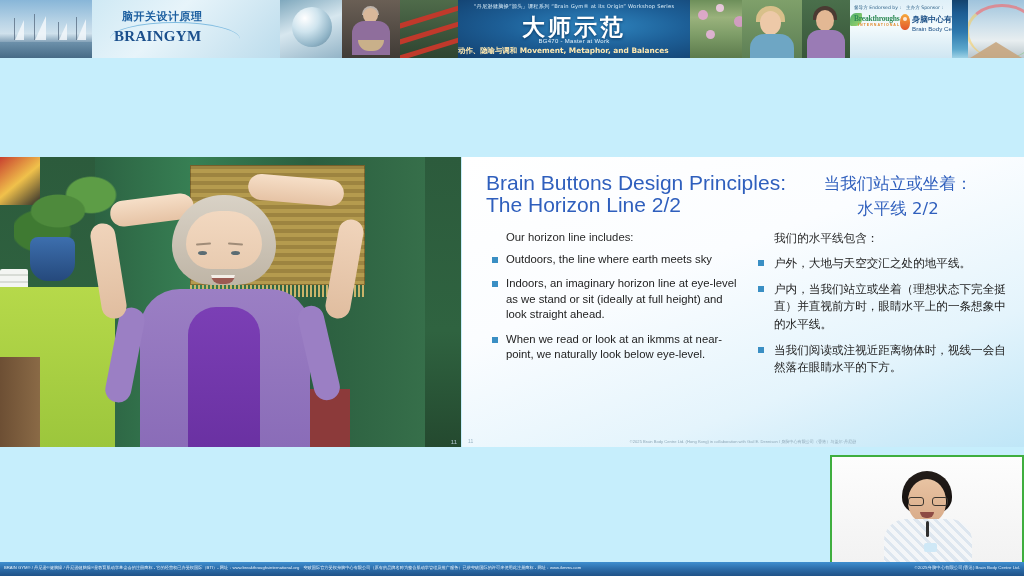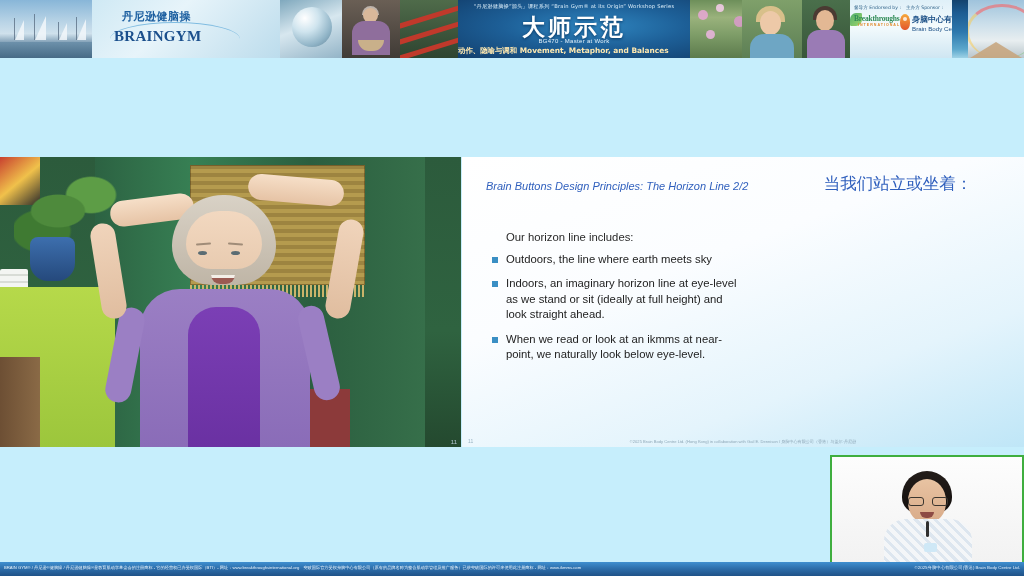--- a/index.html
+++ b/index.html
@@ -124,22 +124,22 @@
     background:linear-gradient(180deg,#7b3fb5,#6a31a2);}
   .mv-arm{position:absolute;background:#9b7fc4;}
   .mv-fore{position:absolute;background:linear-gradient(180deg,#f0d4bb,#e0bd9f);}
   .mv-hand{position:absolute;height:26px;border-radius:14px;background:linear-gradient(180deg,#f6dfc8,#e6c3a5);}
   .mv-chair{position:absolute;left:292px;top:232px;width:58px;height:58px;background:#8c3a3a;border-radius:10px 0 0 0;}
   .mv-num{position:absolute;right:4px;bottom:2px;font-size:6px;color:#b6c9d6;}
 
   
   .slide{position:absolute;left:462px;top:157px;width:562px;height:290px;overflow:hidden;
     background:linear-gradient(160deg,#ffffff 0%,#fbfdff 38%,#e4f4fc 72%,#bfe6f7 100%);}
-  .sl-title-en{position:absolute;left:24px;top:15px;width:300px;font-size:11px;line-height:28px;
-    color:#2f5fbd;font-weight:400;font-style:italic;}
+  .sl-title-en{position:absolute;left:24px;top:15px;width:300px;font-size:21px;line-height:22px;
+    color:#2f5fbd;font-weight:400;}
   .sl-title-cn{position:absolute;left:318px;top:14px;width:236px;text-align:center;font-size:16.5px;
     line-height:25px;color:#2f5fbd;font-family:"DejaVu Sans",sans-serif;}
   .sl-col{position:absolute;top:74px;}
   .sl-col.en{left:30px;width:250px;}
   .sl-col.cn{left:296px;width:252px;}
   .sl-lead{font-size:11.3px;color:#2a2a2a;margin:0 0 9px 14px;}
   .sl-lead.cn{font-size:11.6px;font-family:"DejaVu Sans",sans-serif;margin-left:16px;}
   .sl-item{position:relative;padding-left:14px;margin-bottom:9px;font-size:11.3px;line-height:15.4px;color:#222;}
   .sl-item.cn{font-size:11.6px;line-height:17.2px;padding-left:16px;font-family:"DejaVu Sans",sans-serif;}
   .sl-bullet{position:absolute;left:0;top:5px;width:6px;height:6px;background:#3a8fc4;}
@@ -185,21 +185,21 @@
       <div class="harbor-sail" style="left:35px;border-width:0 0 24px 11px;"></div>
       <div class="harbor-mast" style="left:58px;height:18px;"></div>
       <div class="harbor-sail" style="left:59px;border-width:0 0 17px 8px;"></div>
       <div class="harbor-mast" style="left:76px;height:23px;"></div>
       <div class="harbor-sail" style="left:77px;border-width:0 0 21px 9px;"></div>
       <div class="harbor-water"></div>
     </div>
 
     <div class="bseg b-logo">
       <div class="logo-swoop"></div>
-      <div class="logo-cn"><span>丹尼逊健脑操</span></div>
+      <div class="logo-cn"><span>脑开关设计原理</span></div>
       <div class="logo-en"><span>BRAINGYM</span></div>
     </div>
 
     <div class="bseg b-orb">
         <div class="orb"></div>
       </div>
 
     <div class="bseg b-p1">
       <div class="p1-hair"></div>
         <div class="p1-head"></div>
@@ -290,38 +290,54 @@
     <div class="mv-eye" style="left:198px;top:94px;"></div>
     <div class="mv-eye" style="left:231px;top:94px;"></div>
     <div class="mv-mouth"></div>
     <div class="mv-num">11</div>
   </div>
 
   <div class="slide">
     <div class="sl-title-en">Brain Buttons Design Principles: The Horizon Line 2/2</div>
     <div class="sl-title-cn">
       <div>当我们站立或坐着：</div>
+      <div>水平线 2/2</div>
     </div>
 
     <div class="sl-col en">
       <div class="sl-lead">Our horizon line includes:</div>
       <div class="sl-item">
         <span class="sl-bullet"></span>
         <span>Outdoors, the line where earth meets sky</span>
       </div>
       <div class="sl-item">
         <span class="sl-bullet"></span>
         <span>Indoors, an imaginary horizon line at eye-level as we stand or sit (ideally at full height) and look straight ahead.</span>
       </div>
       <div class="sl-item">
         <span class="sl-bullet"></span>
         <span>When we read or look at an ikmms at near-point, we naturally look below eye-level.</span>
       </div>
     </div>
 
+    <div class="sl-col cn">
+      <div class="sl-lead cn">我们的水平线包含：</div>
+      <div class="sl-item cn">
+        <span class="sl-bullet"></span>
+        <span>户外，大地与天空交汇之处的地平线。</span>
+      </div>
+      <div class="sl-item cn">
+        <span class="sl-bullet"></span>
+        <span>户内，当我们站立或坐着（理想状态下完全挺直）并直视前方时，眼睛水平上的一条想象中的水平线。</span>
+      </div>
+      <div class="sl-item cn">
+        <span class="sl-bullet"></span>
+        <span>当我们阅读或注视近距离物体时，视线一会自然落在眼睛水平的下方。</span>
+      </div>
+    </div>
 
     <div class="sl-page">11</div>
     <div class="sl-foot">©2025 Brain Body Centre Ltd. (Hong Kong) in collaboration with Gail E. Dennison / 身脑中心有限公司（香港）与盖尔·丹尼逊</div>
   </div>
 
   <div class="pvid">
     <div class="pvid-inner">
       <div class="pv-hair">
           <div class="pv-hair-in"></div>
         </div>

